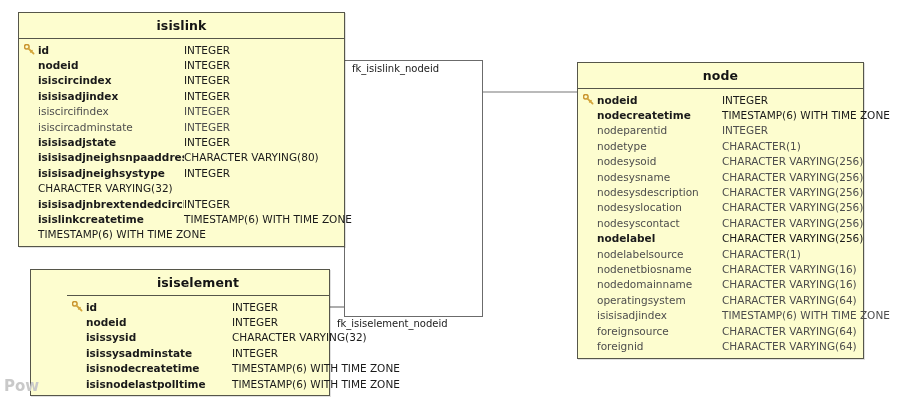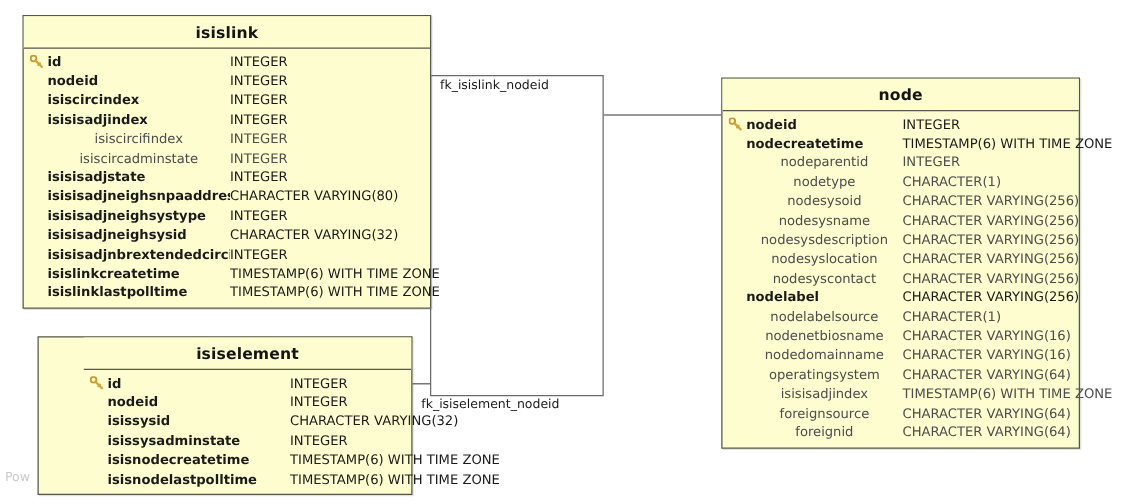--- a/index.html
+++ b/index.html
@@ -73,21 +73,20 @@
   .field .ftype {
     color: #1a1a1a;
   }
   .field.pk .fname,
   .field.bold .fname {
     font-weight: bold;
   }
   .field.dim .fname,
   .field.dim .ftype {
     color: #4d4d4d;
-    text-align: center;
   }
 
   .key-icon { display: block; }
 
   
   .rel-box {
     position: absolute;
     border: 1px solid #6b6b6b;
     background: transparent;
     box-sizing: border-box;
@@ -105,23 +104,24 @@
     position: absolute;
     left: 0; top: 0;
     width: 912px;
     height: 403px;
     pointer-events: none;
   }
 
   
   .watermark {
     position: absolute;
-    font-size: 10px;
+    font-size: 15px;
     color: #c9c9c9;
     white-space: nowrap;
+    font-weight: bold;
   }
 </style>
 </head>
 <body>
 
 <div id="canvas">
 
   <svg class="connector" viewBox="0 0 912 403" width="912" height="403">
 
     <line x1="483" y1="92" x2="592" y2="92" stroke="#777777" stroke-width="1.2"></line>
@@ -183,36 +183,34 @@
             <span class="fname">isisisadjneighsnpaaddress</span>
             <span class="ftype">CHARACTER VARYING(80)</span>
           </div>
           <div class="field bold">
             <span class="keycell"></span>
             <span class="fname">isisisadjneighsystype</span>
             <span class="ftype">INTEGER</span>
           </div>
           <div class="field bold">
             <span class="keycell"></span>
-            <span class="fname">isisisadjneighsysid</span>
             <span class="ftype">CHARACTER VARYING(32)</span>
           </div>
           <div class="field bold">
             <span class="keycell"></span>
             <span class="fname">isisisadjnbrextendedcircid</span>
             <span class="ftype">INTEGER</span>
           </div>
           <div class="field bold">
             <span class="keycell"></span>
             <span class="fname">isislinkcreatetime</span>
             <span class="ftype">TIMESTAMP(6) WITH TIME ZONE</span>
           </div>
           <div class="field bold">
             <span class="keycell"></span>
-            <span class="fname">isislinklastpolltime</span>
             <span class="ftype">TIMESTAMP(6) WITH TIME ZONE</span>
           </div>
         </div>
       </div>
       <div class="entity" style="left: 30px; top: 269px; width: 300px; padding-left: 36px;">
         <div class="entity-title">isiselement</div>
         <div class="fields">
           <div class="field pk bold">
             <span class="keycell">
               <svg class="key-icon" width="11" height="11" viewBox="0 0 11 11">

